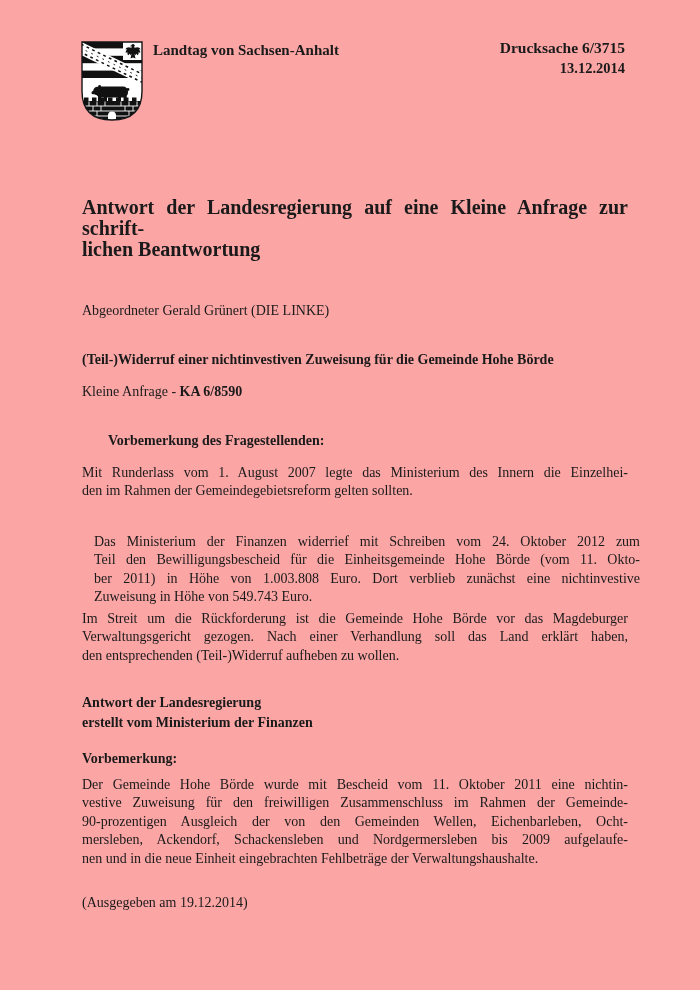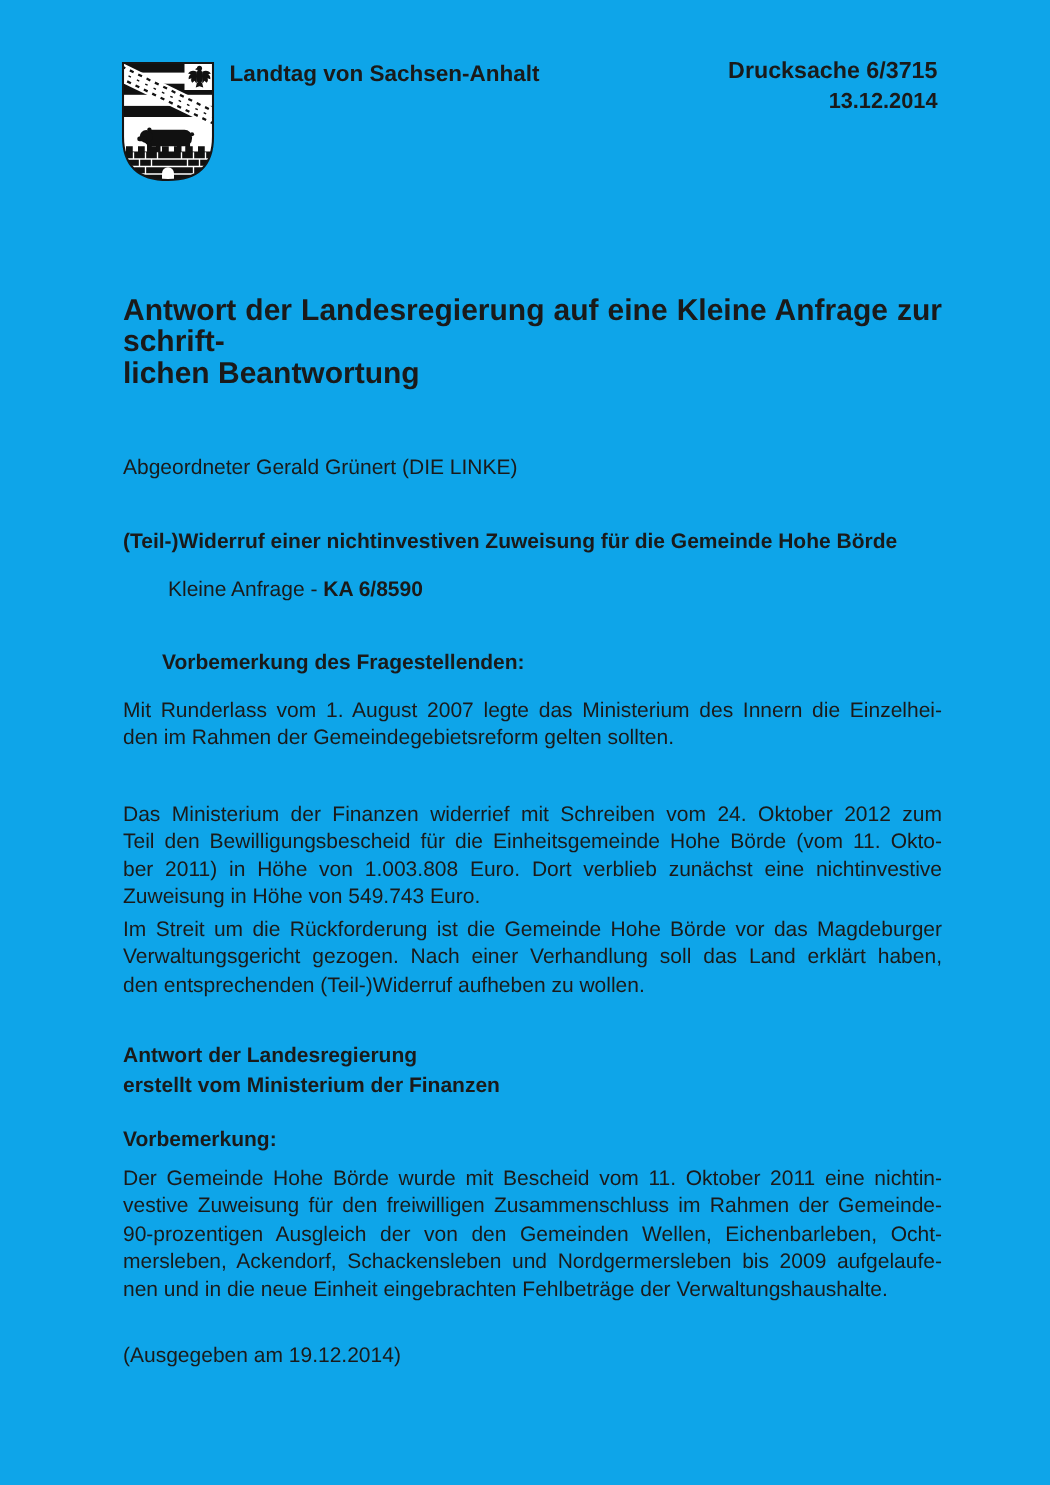--- a/index.html
+++ b/index.html
@@ -1,41 +1,41 @@
 <!DOCTYPE html>
 <html><head>
 <meta charset="utf-8">
 <style>
   html,body { margin:0; padding:0; background:#ffffff; }
   .page {
-    position:relative; width:700px; height:990px; background:#0ea5e9;
-    font-family:Liberation Sans, sans-serif; color:#1a1a1a;
+    position:relative; width:700px; height:990px; background:#fca5a5;
+    font-family:Liberation Serif, serif; color:#1a1a1a;
     overflow:hidden;
   }
   .block { position:absolute; left:82px; width:546px; }
   .body-text { font-size:14px; line-height:18.4px; }
   .bold { font-weight:bold; }
   
   .jline { text-align:justify; text-align-last:justify; }
   .jline.last { text-align-last:left; }
   .plain .jline, .plain .jline.last { text-align:left; text-align-last:left; }
 
   .coa { position:absolute; left:81px; top:41px; width:62px; height:80px; }
   .institution { position:absolute; left:153px; top:41px; font-size:15px; line-height:18px; font-weight:bold; }
   .header-right { position:absolute; right:75px; top:38px; text-align:right; font-weight:bold; }
   .drucksache { font-size:15.5px; line-height:20px; }
   .doc-date   { font-size:14.5px; line-height:20px; }
 
   .title-block { top:197px; font-size:20px; line-height:21px; font-weight:bold; }
   .author-line   { top:302px; }
   .subject-line  { top:351px; font-weight:bold; }
-  .request-line  { top:383px;margin-left:30px; }
+  .request-line  { top:383px; }
   .q-heading     { top:432px; font-weight:bold;margin-left:26px; }
   .para-1        { top:464px; }
-  .para-2        { top:533px; }
+  .para-2        { top:533px;margin-left:12px; }
   .para-3        { top:610px; }
   .answer-heading{ top:693px; font-size:14px; line-height:20px; font-weight:bold; }
   .a-subheading  { top:750px; font-weight:bold; }
   .para-4        { top:776px; }
   .footer-line   { top:894px; }
 </style>
 </head>
 <body>
 
 <div class="page">

